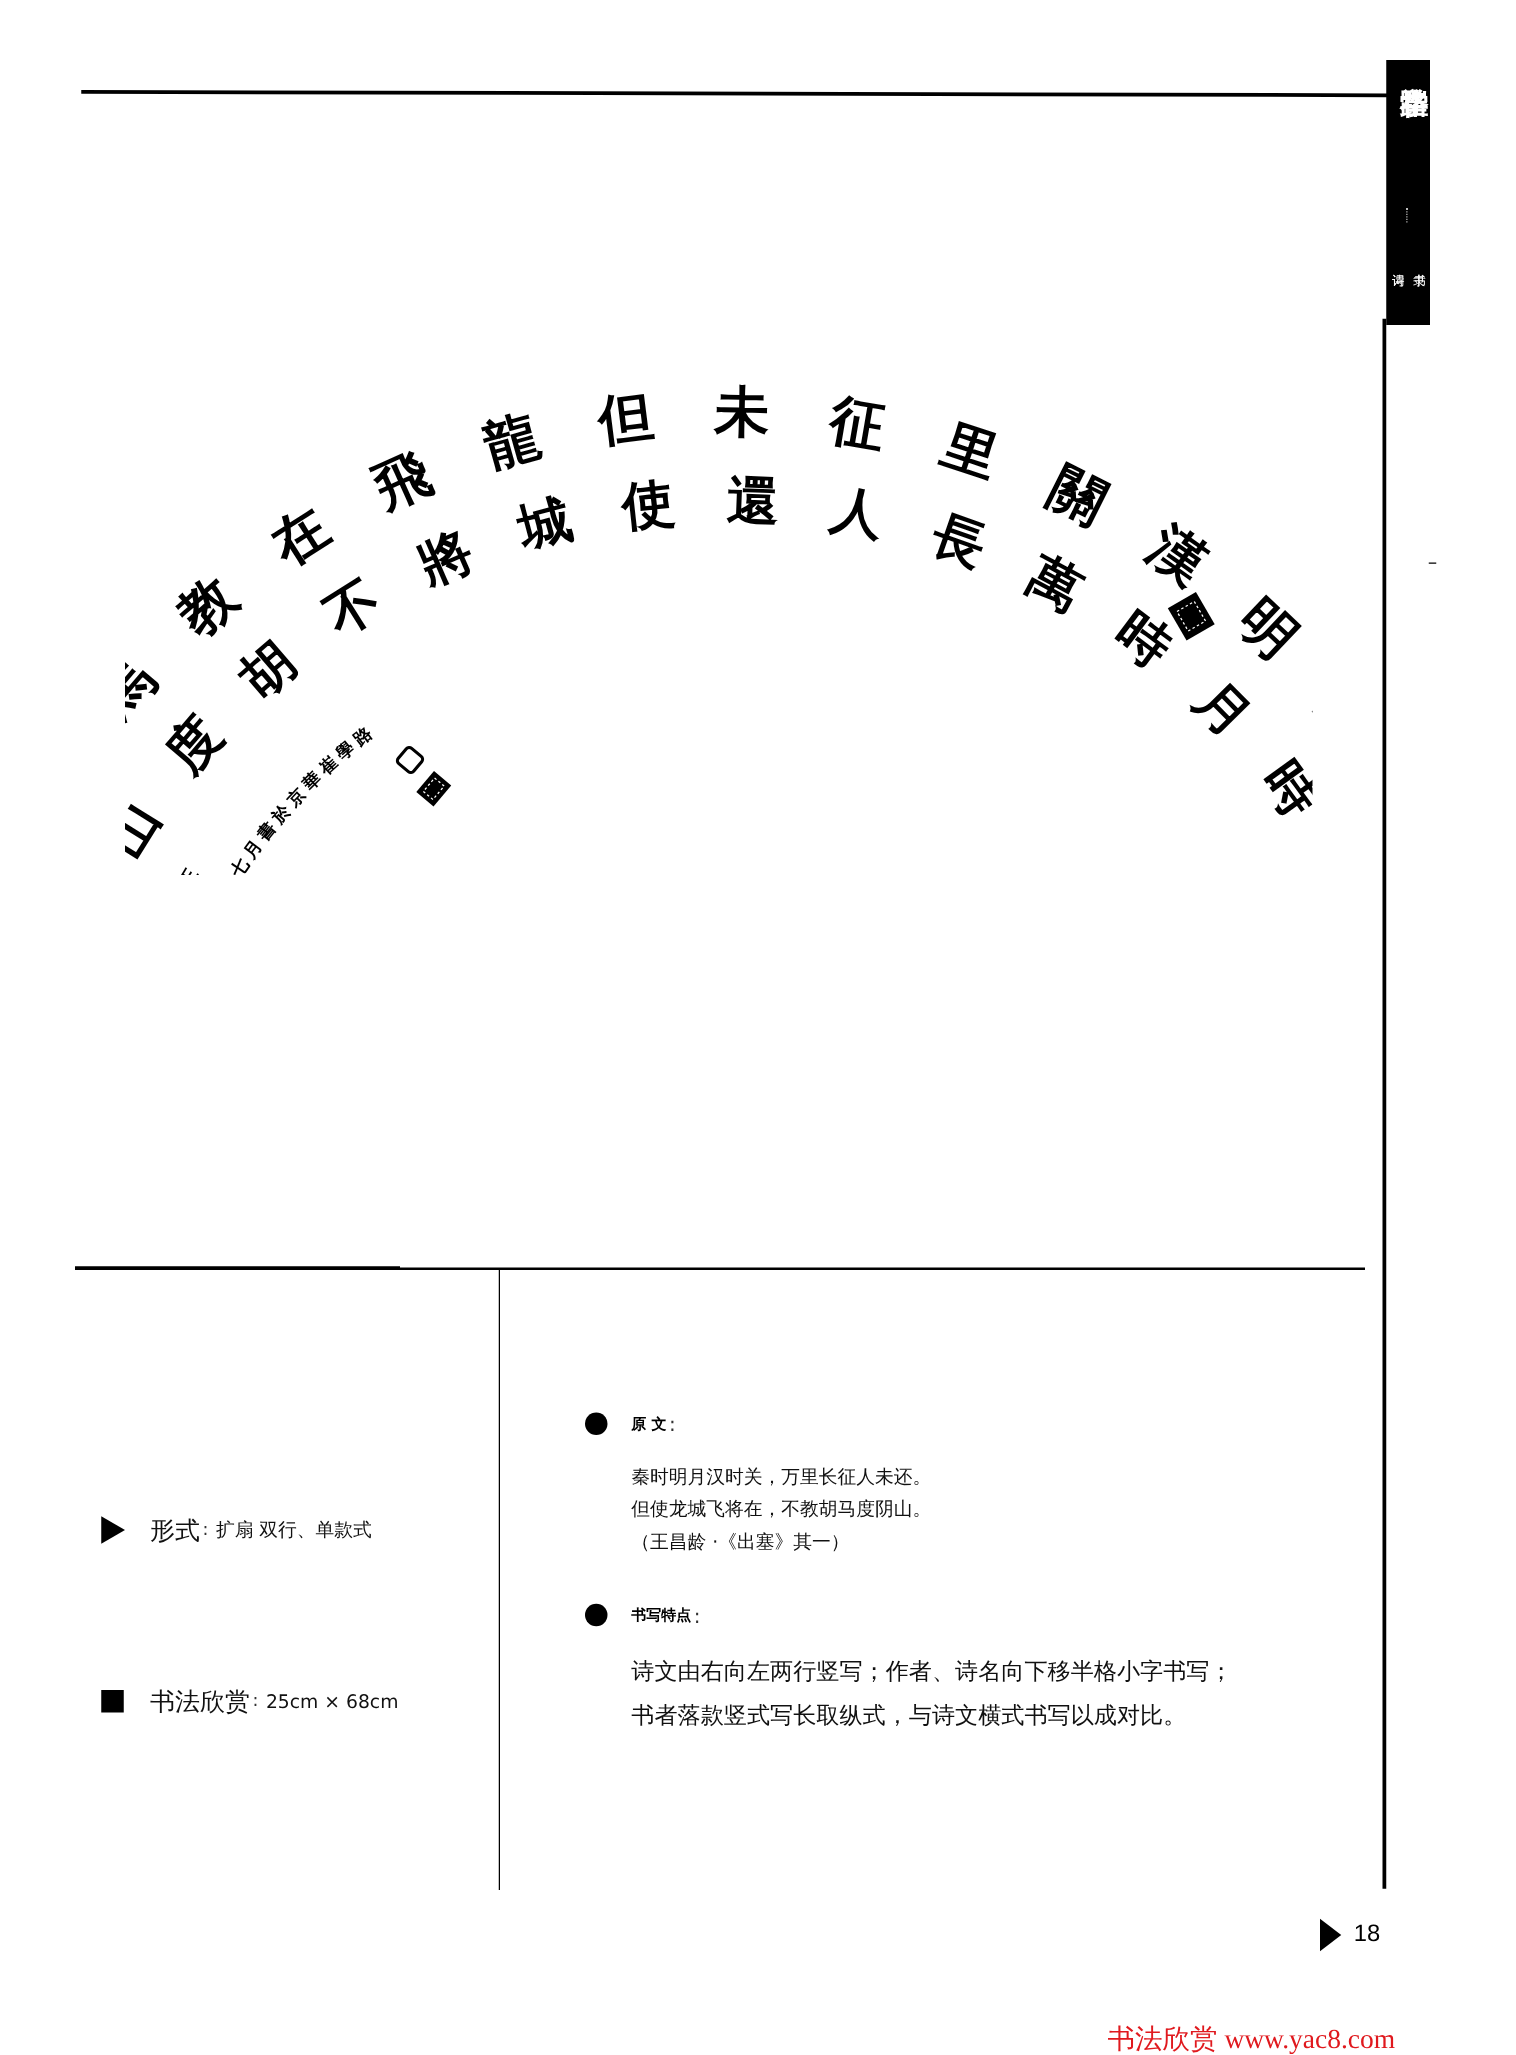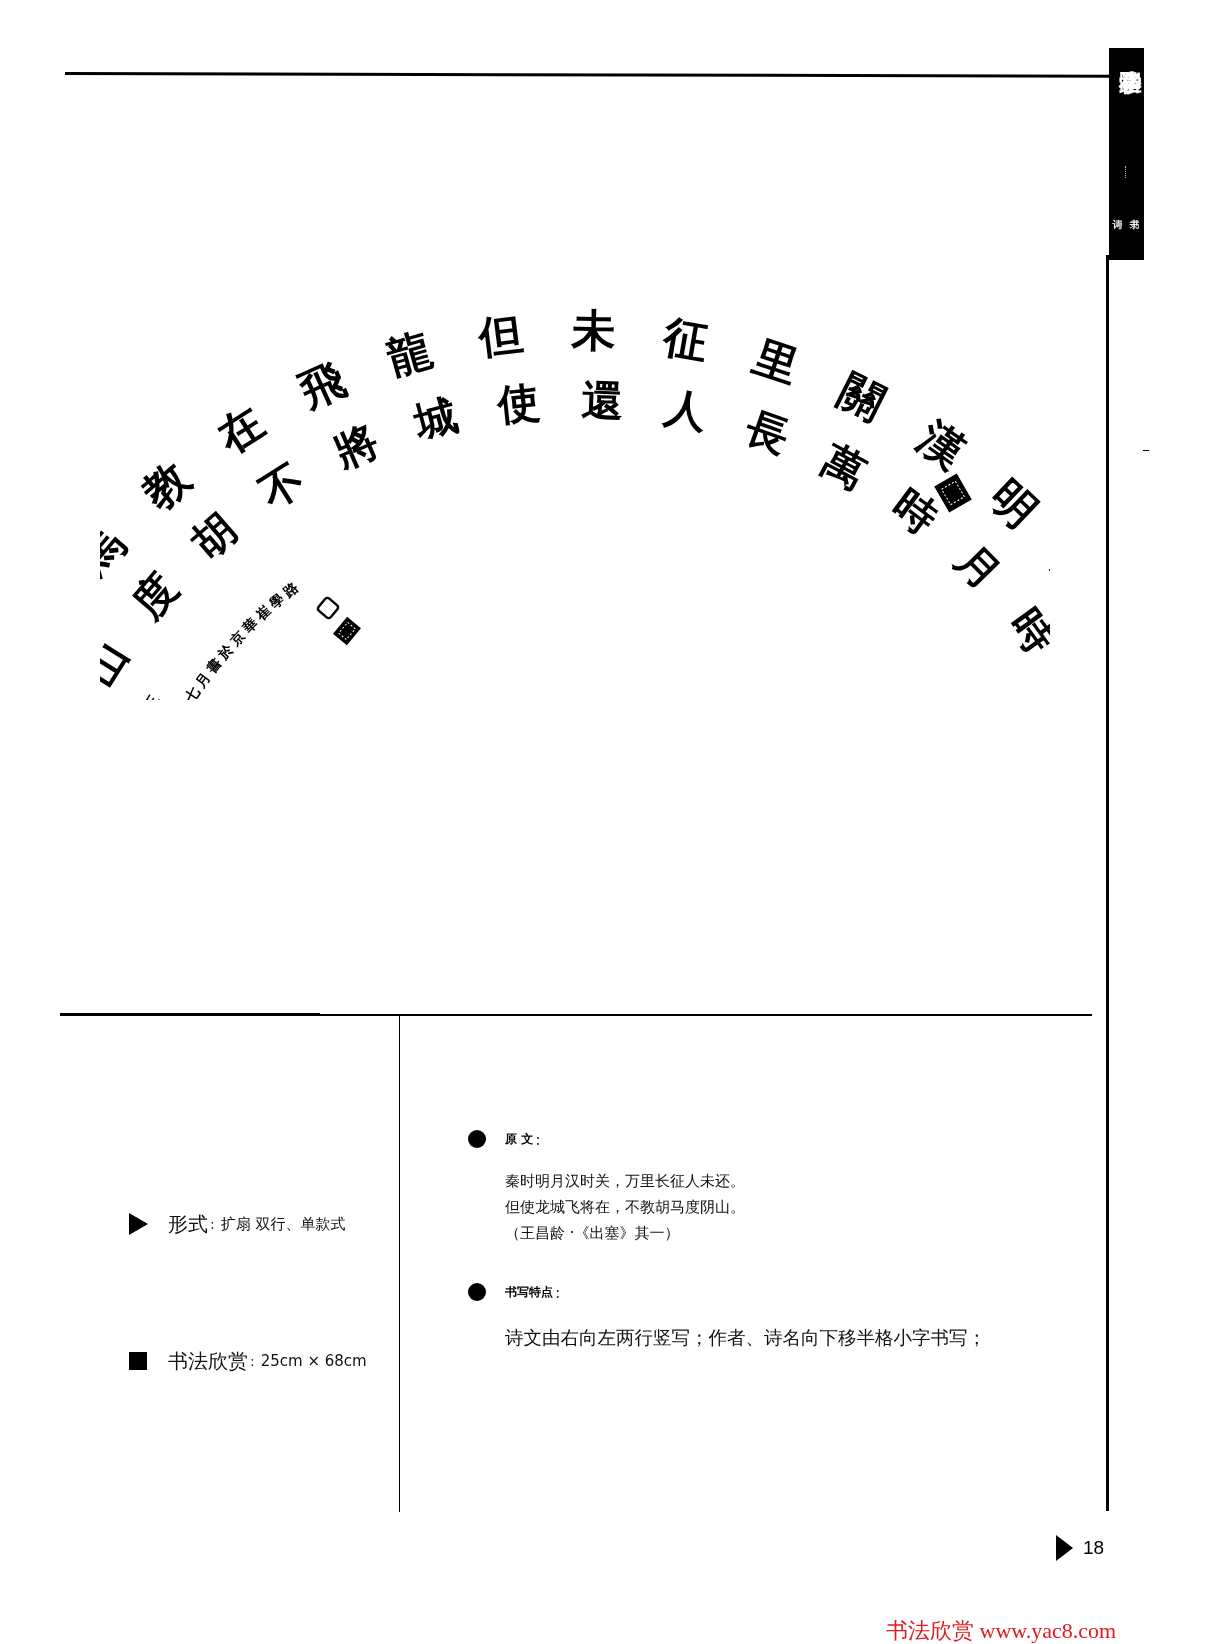--- a/index.html
+++ b/index.html
@@ -74,21 +74,21 @@
     }
     .fan svg { width: 100%; height: 100%; }
     .callig {
       font-family: "DejaVu Serif", "Liberation Serif", serif;
       font-weight: bold;
       fill: #000;
     }
 
     
     .info-row {
-      left: 81px; height: 26px; display: flex; align-items: center; margin-left: 48px;
+      left: 81px; height: 26px; display: flex; align-items: center;
     }
     .tri-icon {
       width: 0; height: 0;
       border-top: 11px solid transparent;
       border-bottom: 11px solid transparent;
       border-left: 19px solid #000;
       margin-right: 20px;
     }
     .sq-icon {
       width: 18px; height: 18px; background: #000;
@@ -251,19 +251,20 @@
   <div>（王昌龄 ·《出塞》其一）</div>
 </div>
 
 <div class="abs section-head" style="top:1280px;">
   <span class="dot-icon"></span>
   <span class="section-title">书写特点</span>
   <span class="section-colon">:</span>
 </div>
 <div class="abs notes-lines">
   <div>诗文由右向左两行竖写；作者、诗名向下移半格小字书写；</div>
+  <div>书者落款竖式写长取纵式，与诗文横式书写以成对比。</div>
 </div>
 
 <div class="abs page-num-wrap">
   <span class="page-tri"></span>
   <span class="page-num">18</span>
 </div>
 <div class="abs watermark">书法欣赏 www.yac8.com</div>
 
 </body></html>

